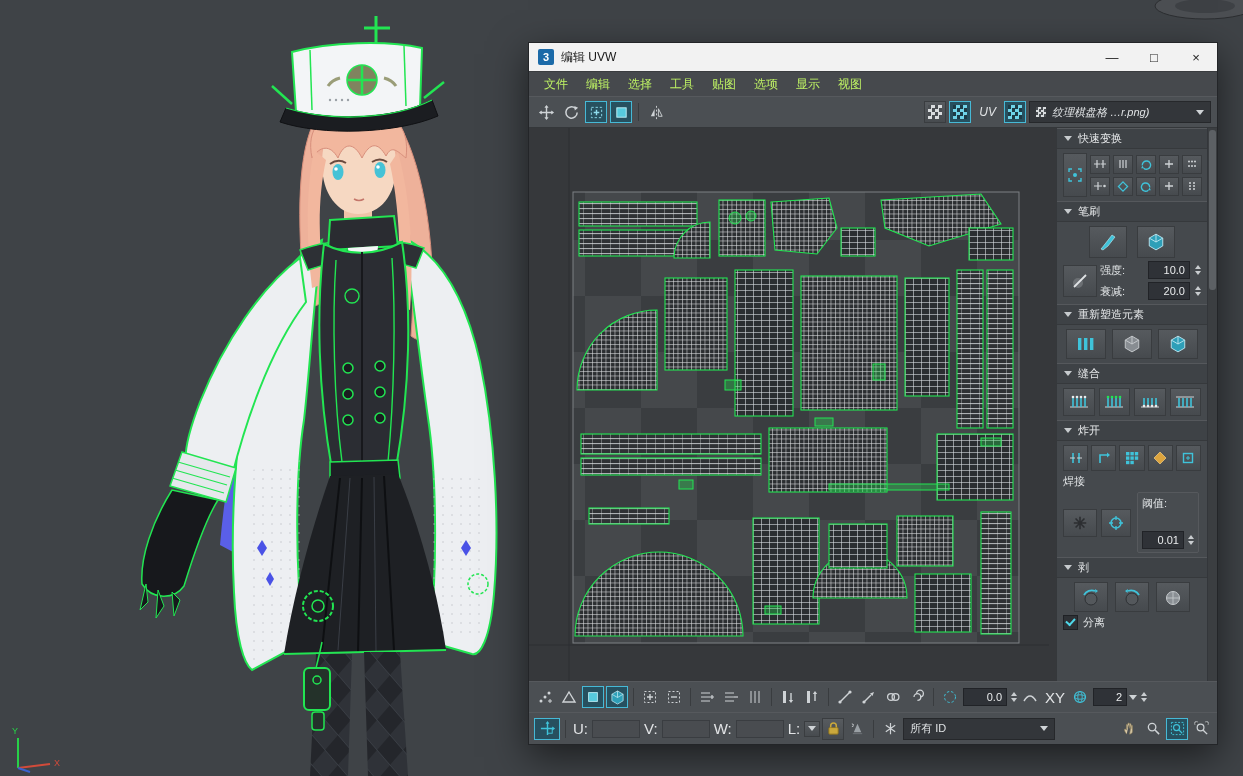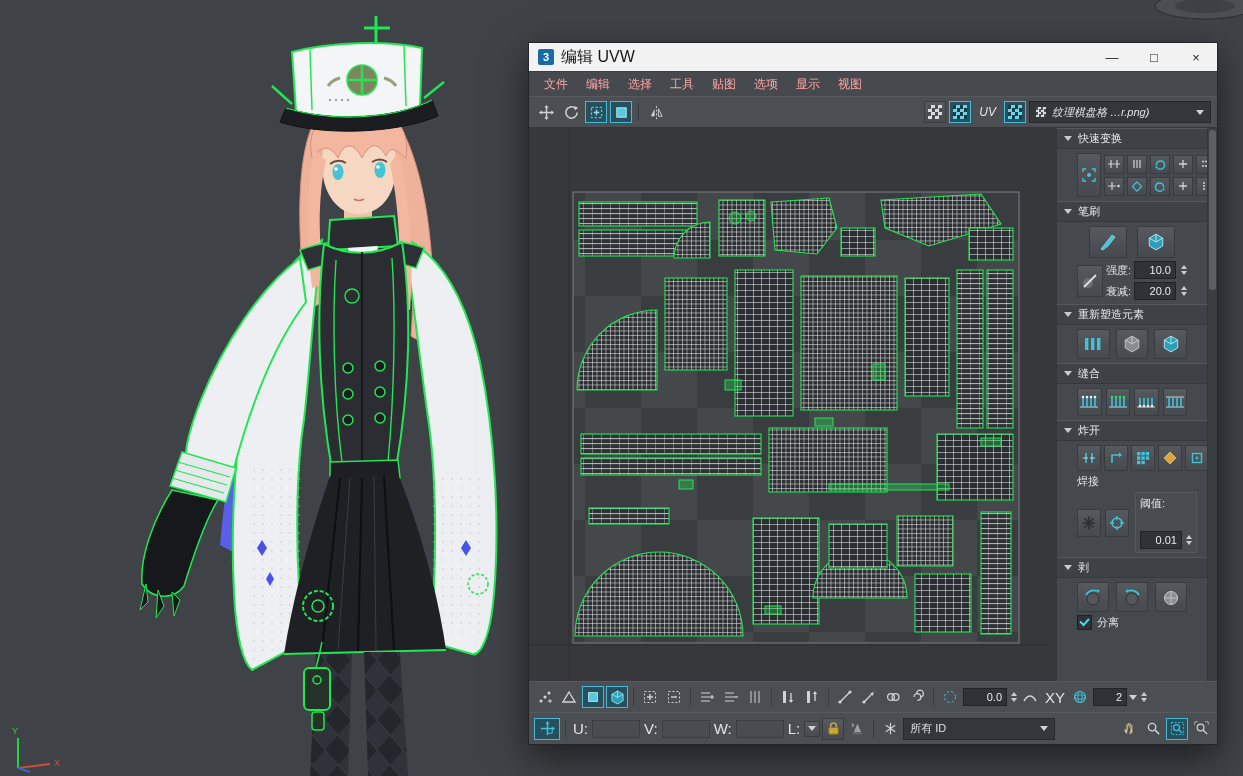--- a/index.html
+++ b/index.html
@@ -6,26 +6,26 @@
   .stage{position:relative;width:1243px;height:776px;background:#3f4347;overflow:hidden;
          font-family:"Liberation Sans",sans-serif;color:#dfe2e4;}
   svg{display:block}
 
   
   .uvw{position:absolute;left:528px;top:42px;width:688px;height:701px;display:flex;flex-direction:column;
        background:#4a4e52;border:1px solid #232528;box-shadow:0 12px 36px rgba(0,0,0,.55);}
   .titlebar{height:28px;background:#f2f2f2;display:flex;align-items:center;gap:7px;padding:0 0 0 9px;flex:0 0 auto;}
   .appicon{width:16px;height:16px;background:#1b6aa8;color:#fff;font-size:11px;font-weight:bold;
            display:flex;align-items:center;justify-content:center;border-radius:2px;}
-  .wtitle{font-size:16px;color:#161616;}
+  .wtitle{font-size:12px;color:#161616;}
   .wbtns{margin-left:auto;display:flex;height:100%;}
   .wbtn{width:42px;height:100%;display:flex;align-items:center;justify-content:center;font-size:13px;color:#222;}
   .menubar{height:24px;background:#46494d;border-top:1px solid #3a3c3f;display:flex;align-items:center;
            padding:0 6px;flex:0 0 auto;}
-  .menu{font-size:12px;color:#fca5a5;padding:16px 9px;height:100%;display:flex;align-items:center;}
+  .menu{font-size:12px;color:#bef264;padding:16px 9px;height:100%;display:flex;align-items:center;}
 
   .tb{height:30px;background:#4b4f53;border-top:1px solid #56595d;border-bottom:1px solid #34373a;
       display:flex;align-items:center;padding:0 6px;gap:3px;flex:0 0 auto;font-style:italic;}
   .ib{min-width:22px;height:22px;display:flex;align-items:center;justify-content:center;
       border:1px solid transparent;color:#cfd3d6;box-sizing:border-box;}
   .ib.frame{border:1px solid #3a3d40;background:linear-gradient(#575b5f,#474b4f);}
   .ib.act{border:1px solid #46b9d6;background:#27505f;}
   .sep{width:1px;height:18px;background:#393c3f;margin:0 3px;flex:0 0 auto;}
   .checker{width:14px;height:14px;background:repeating-conic-gradient(#d9dcde 0 25%,#4a4e52 0 50%);background-size:7px 7px;}
   .checker.teal{background:repeating-conic-gradient(#6fd3e8 0 25%,#1d3b46 0 50%);background-size:7px 7px;}
@@ -38,21 +38,21 @@
   .main{flex:1;display:flex;min-height:0;justify-content:flex-end;}
   .canvas{flex:1;position:relative;background:#36383b;overflow:hidden;}
   .panel{width:150px;background:#45494d;border-left:1px solid #35383b;overflow:hidden;font-size:11px;flex:0 0 auto;}
   .pscroll{width:9px;background:#3b3e41;border-left:1px solid #33363a;flex:0 0 auto;}
   .pthumb{margin:2px 1px;height:160px;background:#5c6064;border-radius:3px;}
 
   .roll-h{height:19px;display:flex;align-items:center;gap:6px;padding:0 7px;background:#3e4246;
           border-top:1px solid #55585c;border-bottom:1px solid #36393c;color:#e6e8ea;}
   .tri{width:0;height:0;border-left:4px solid transparent;border-right:4px solid transparent;
        border-top:5px solid #c7cbce;}
-  .roll-c{padding:4px 20px;display:flex;flex-direction:column;gap:3px;}
+  .roll-c{padding:4px 6px;display:flex;flex-direction:column;gap:3px;}
   .r{display:flex;align-items:center;gap:3px;}
   .r.center{justify-content:center;}
   .col{display:flex;flex-direction:column;gap:3px;}
   .pb{min-width:24px;height:24px;border:1px solid #393c3f;background:linear-gradient(#565a5e,#464a4e);
       display:flex;align-items:center;justify-content:center;box-sizing:border-box;}
   .pb.big{width:38px;height:32px;}
   .pb.sm{min-width:20px;height:19px;}
   .flabel{color:#dfe2e4;white-space:nowrap;}
   .nf{background:#2f3237;border:1px solid #212327;color:#e9ebec;padding:1px 4px;min-width:32px;height:14px;
       font-size:11px;text-align:right;line-height:14px;}

